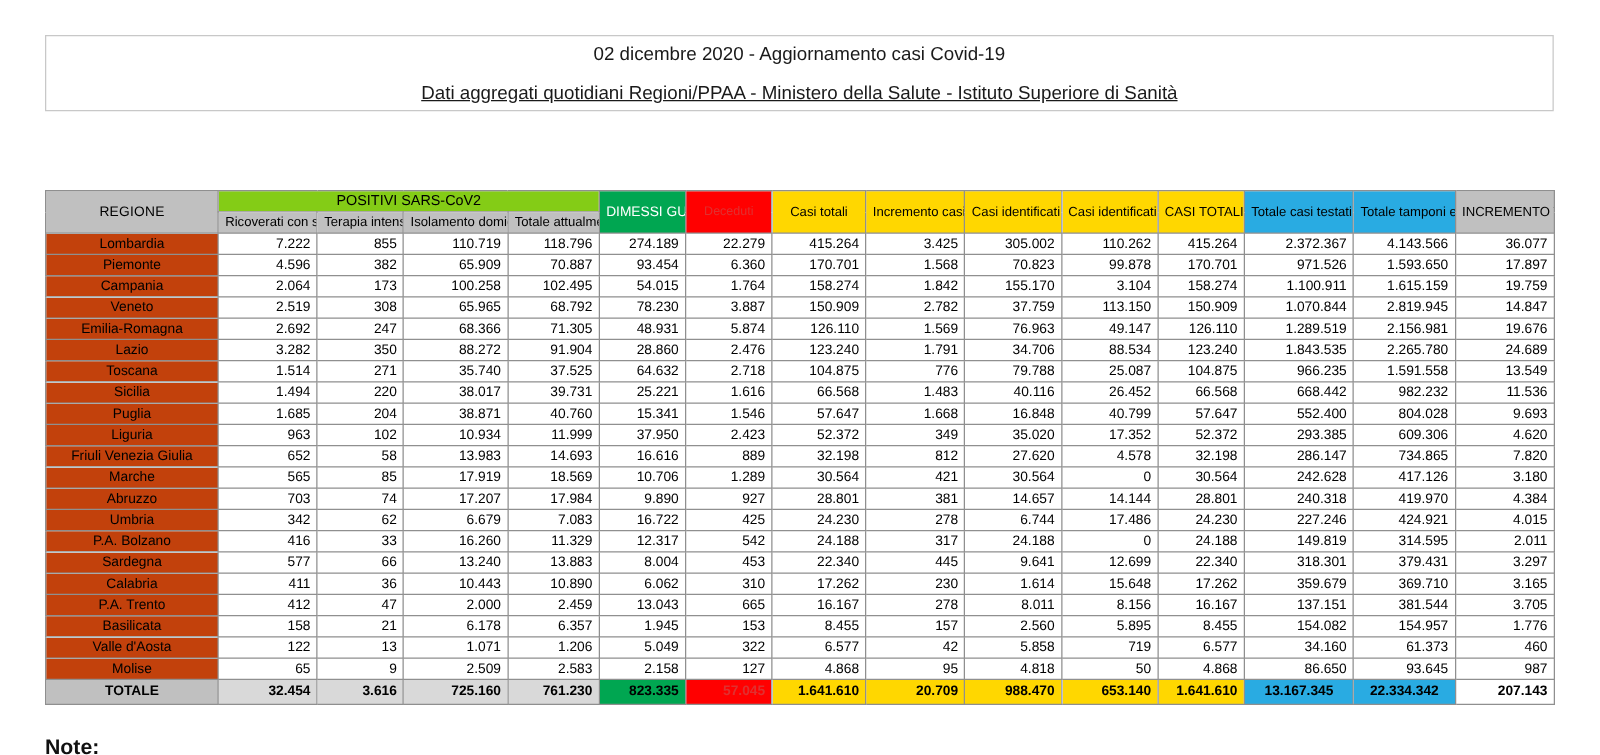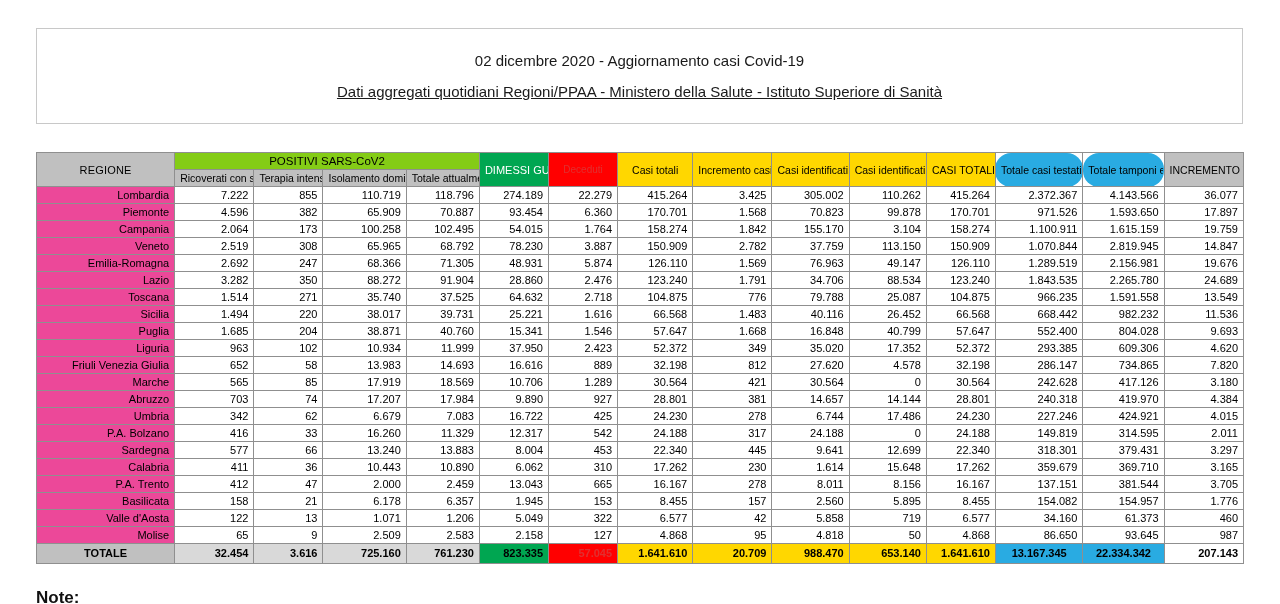--- a/index.html
+++ b/index.html
@@ -19,21 +19,21 @@
     width: 1280px;
     height: 604px;
   }
 
   
   .header-box {
     position: absolute;
     left: 36px;
     top: 28px;
     width: 1207px;
-    height: 96px;
+    height: 61px;
     border: 1px solid #c8c8c8;
     background: #ffffff;
     box-sizing: border-box;
     display: flex;
     flex-direction: column;
     align-items: center;
     justify-content: center;
   }
   .header-line1 {
     font-size: 15px;
@@ -90,28 +90,28 @@
   }
   .hdr-positivi {
     background: #84cc16;
     font-weight: bold;
     font-size: 11.5px;
   }
   .hdr-green  { background: #00a651; color: #ffffff; font-weight: bold; font-size: 11px; }
   .hdr-red    { background: #ff0000; color: #e03030; font-weight: bold; font-size: 10px; }
   .hdr-yellow { background: #ffd700; }
   .hdr-yellow-b { background: #ffd700; font-weight: bold; }
-  .hdr-cyan   { background: #29abe2; border-radius: 16px; }
+  .hdr-cyan   { background: #29abe2; }
 
   
   .region {
-    text-align: right;
+    text-align: center;
     padding-left: 4px;
     font-size: 11px;
-    background: #ec4899;
+    background: #c2410c;
   }
   .num {
     text-align: right;
     padding-right: 5px;
     background: #ffffff;
     font-size: 11px;
   }
 
   
   tr.total td {

